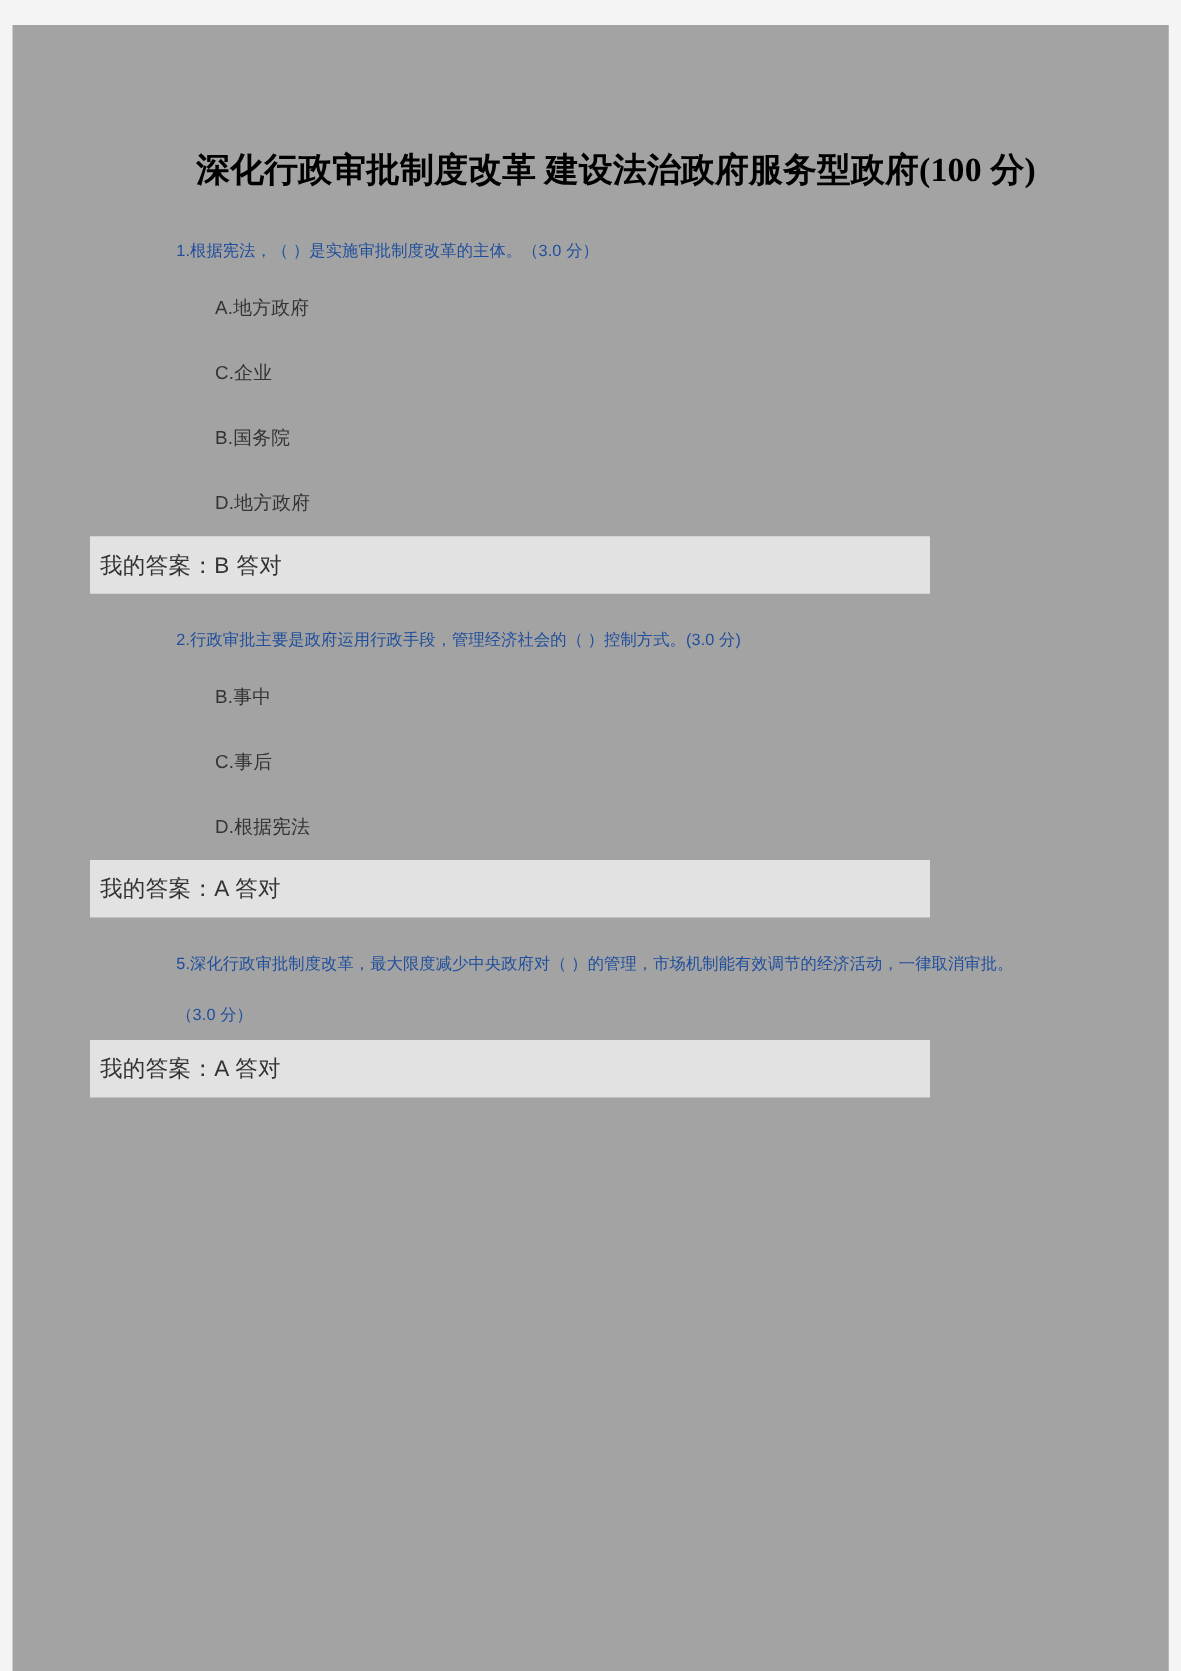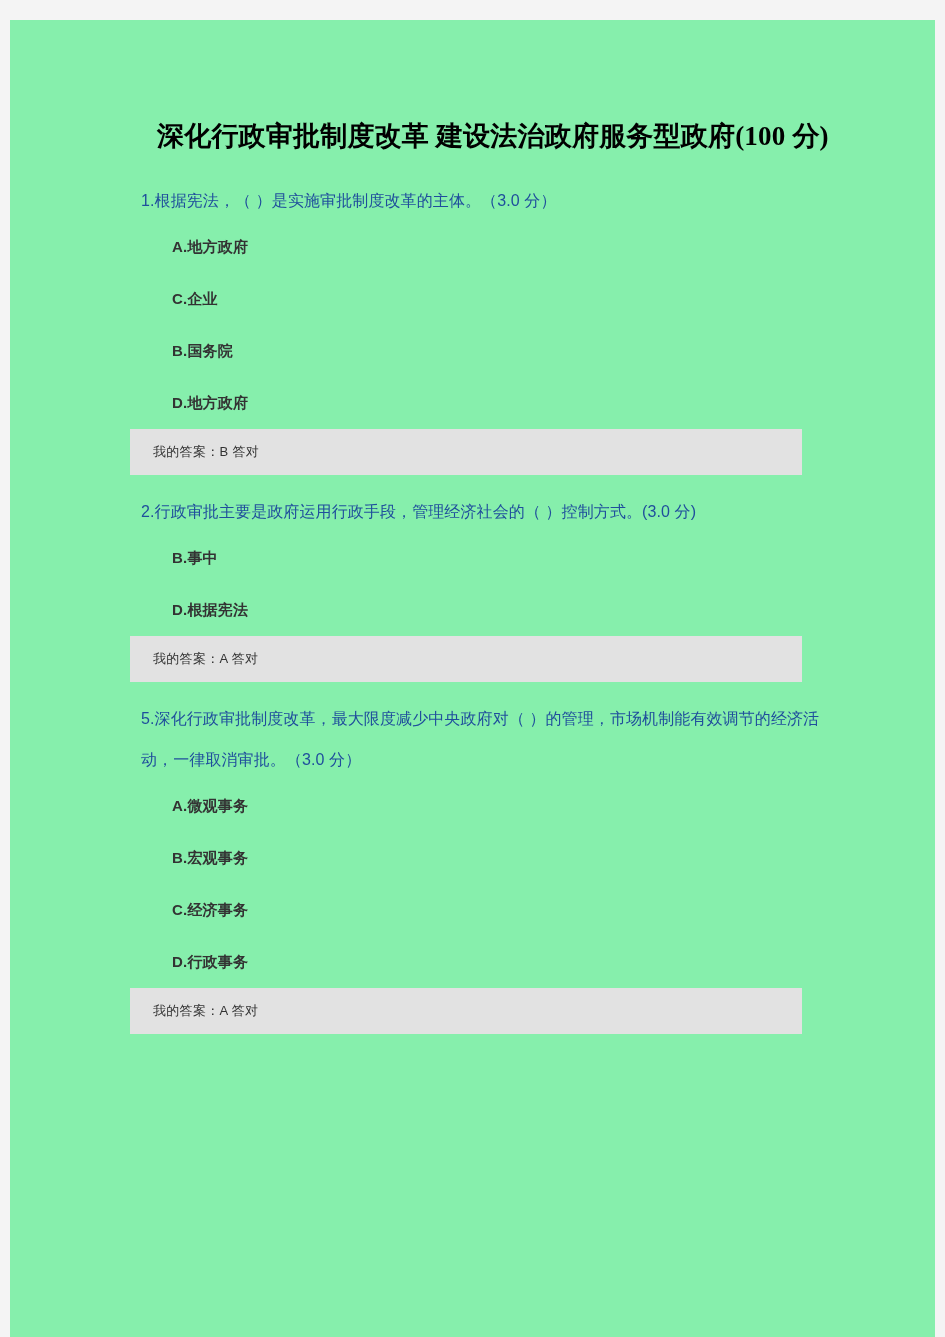--- a/index.html
+++ b/index.html
@@ -13,21 +13,21 @@
     font-family: "Liberation Sans", "DejaVu Sans", sans-serif;
     overflow: hidden;
   }
 
   .page-sheet {
     position: absolute;
     left: 10px;
     top: 20px;
     width: 925px;
     height: 1317px;
-    background: #86efac;
+    background: #a3a3a3;
     box-sizing: border-box;
   }
 
   .doc-title {
     font-family: "Liberation Serif", "DejaVu Serif", serif;
     font-weight: bold;
     font-size: 27px;
     color: #000000;
     text-align: left;
     margin: 0;
@@ -46,56 +46,55 @@
     width: 925px;
   }
 
   .question-block {
     position: relative;
     width: 925px;
   }
 
   .question-text {
     color: #1f4e9c;
-    font-size: 16px;
+    font-size: 13px;
     line-height: 41px;
     padding: 0 0 0 0;
     margin: 0;
     box-sizing: border-box;
     width: 680px;
     margin-left: 131px;
     letter-spacing: 0.1px;
   }
 
   .options-list {
     margin: 0;
     padding: 0;
     list-style: none;
-    font-weight: bold;
   }
 
   .option-item {
     color: #333333;
     font-size: 15px;
     line-height: 52px;
     margin-left: 162px;
     letter-spacing: 0.2px;
     white-space: nowrap;
   }
 
   .answer-bar {
     background: #e2e2e2;
-    margin-left: 120px;
+    margin-left: 62px;
     width: 672px;
     height: 46px;
     line-height: 46px;
     color: #333333;
-    font-size: 13px;
+    font-size: 18px;
     box-sizing: border-box;
-    padding-left: 23px;
+    padding-left: 8px;
     letter-spacing: 0.3px;
     white-space: nowrap;
   }
 
   .spacer-after-answer {
     height: 16px;
   }
 </style>
 </head>
 <body>
@@ -115,32 +114,27 @@
         <li class="option-item">D.地方政府</li>
       </ul>
       <div class="answer-bar">我的答案：B 答对</div>
       <div class="spacer-after-answer"></div>
     </div>
 
     <div class="question-block">
       <div class="question-text">2.行政审批主要是政府运用行政手段，管理经济社会的（ ）控制方式。(3.0 分)</div>
       <ul class="options-list">
         <li class="option-item">B.事中</li>
+        <li class="option-item">C.事后</li>
         <li class="option-item">D.根据宪法</li>
       </ul>
       <div class="answer-bar">我的答案：A 答对</div>
       <div class="spacer-after-answer"></div>
     </div>
 
     <div class="question-block">
       <div class="question-text">5.深化行政审批制度改革，最大限度减少中央政府对（ ）的管理，市场机制能有效调节的经济活动，一律取消审批。（3.0 分）</div>
-      <ul class="options-list">
-        <li class="option-item">A.微观事务</li>
-        <li class="option-item">B.宏观事务</li>
-        <li class="option-item">C.经济事务</li>
-        <li class="option-item">D.行政事务</li>
-      </ul>
       <div class="answer-bar">我的答案：A 答对</div>
       <div class="spacer-after-answer"></div>
     </div>
 
   </div>
 </div>
 
 </body></html>

